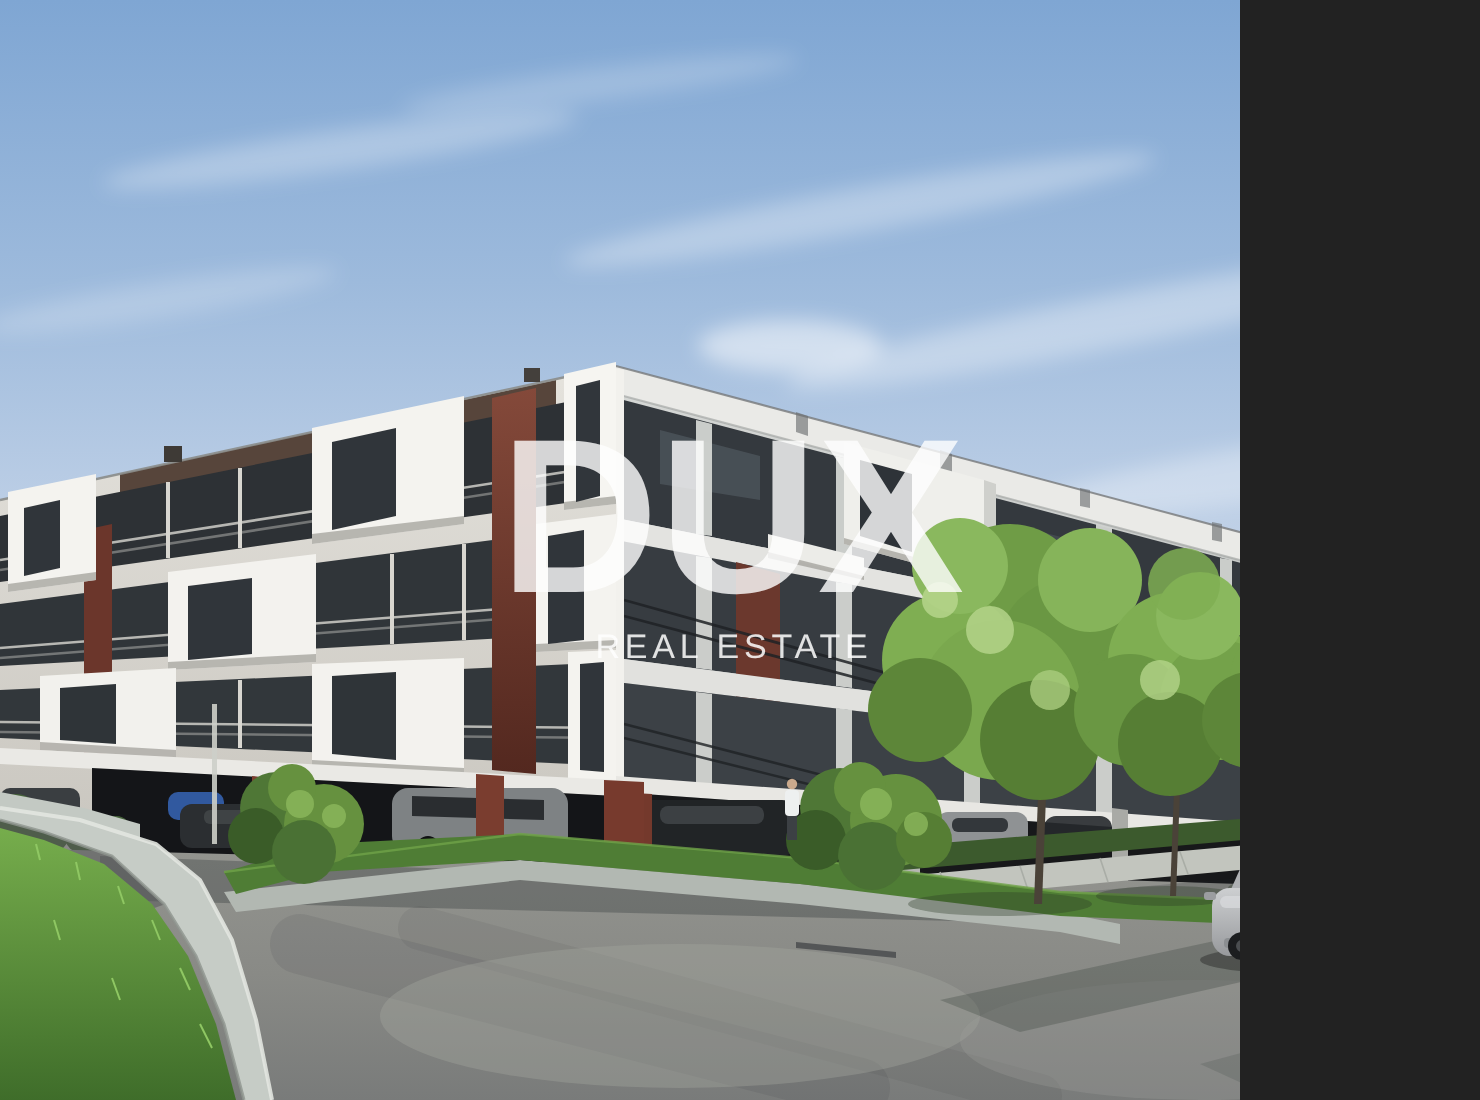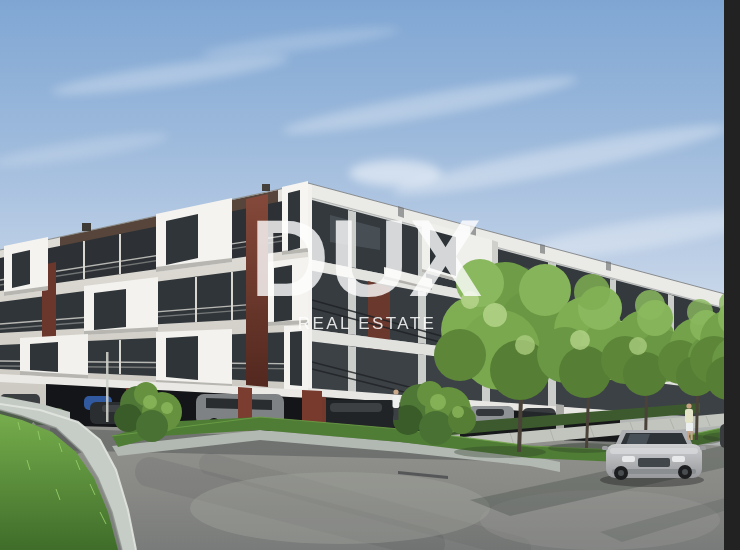--- a/index.html
+++ b/index.html
@@ -1,16 +1,16 @@
 <!DOCTYPE html>
 <html><head>
 <meta charset="utf-8">
 <style>
   html,body{margin:0;padding:0;background:#222;}
-  .stage{position:relative;width:724px;height:550px;overflow:hidden;background:#cfd8e4;}
+  .stage{position:relative;width:620px;height:550px;overflow:hidden;background:#cfd8e4;}
   svg{display:block;}
   text{font-family:"Liberation Sans", sans-serif;}
   .wm-title{font-weight:bold;font-size:110px;fill:#ffffff;opacity:.8;}
   .wm-sub{font-weight:normal;font-size:17px;letter-spacing:2.4px;fill:#ffffff;opacity:.85;}
 </style>
 </head>
 <body>
 
 <div class="stage">
 <svg width="740" height="550" viewBox="0 0 740 550" xmlns="http://www.w3.org/2000/svg">

